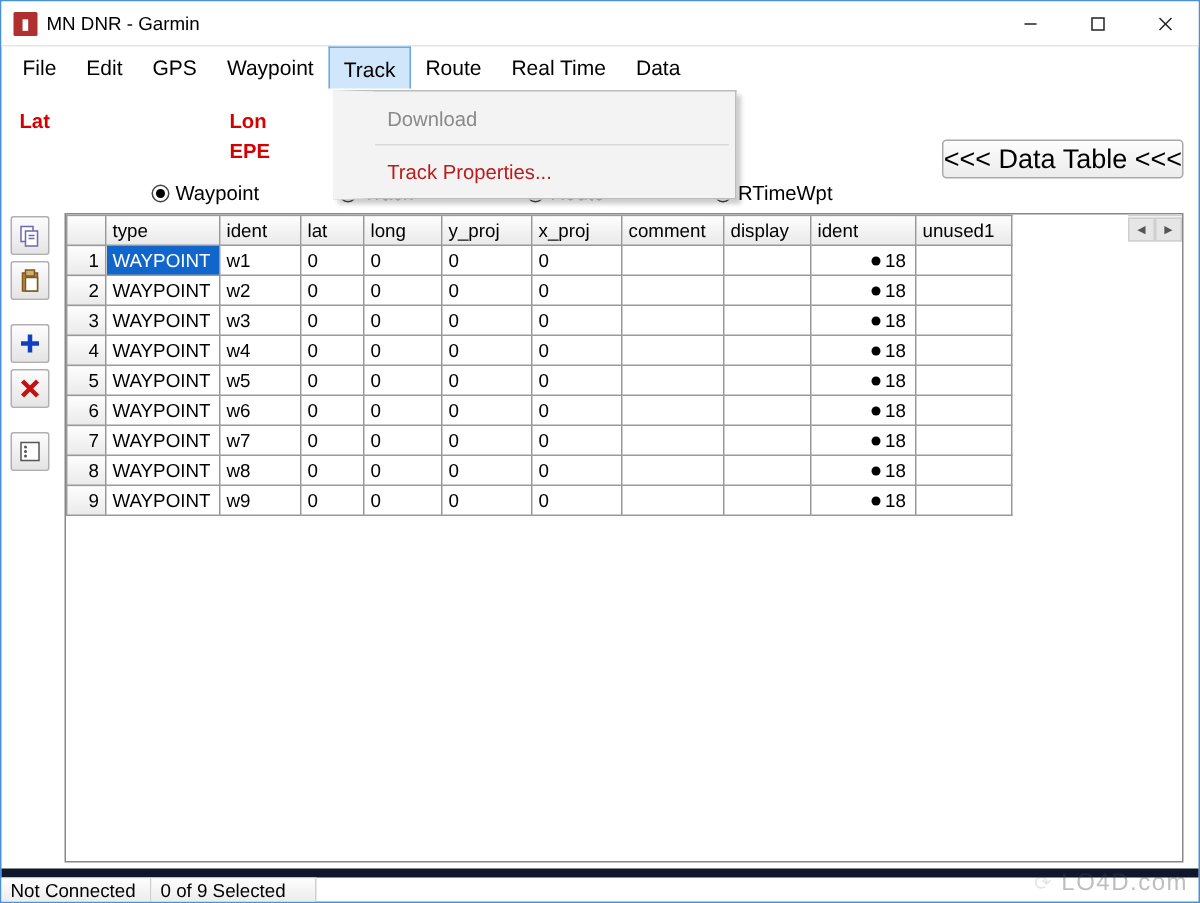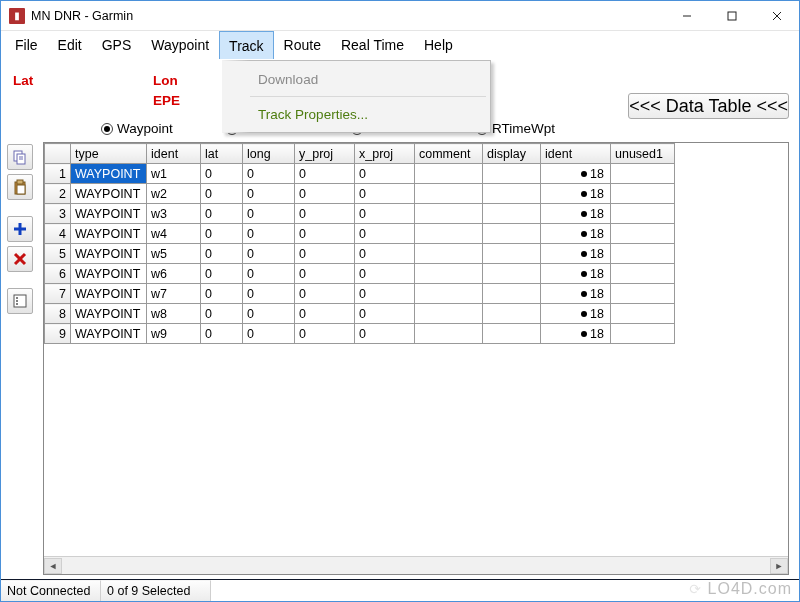--- a/index.html
+++ b/index.html
@@ -95,21 +95,21 @@
     padding: 4px 0;
     z-index: 5000;
     border-left: 28px solid #f3f3f3;
     box-sizing: content-box;
   }
   .dropdown .ditem {
     height: 28px;
     display: flex;
     align-items: center;
     padding: 0 14px 0 8px;
-    color: #4d7c0f;
+    color: #b91c1c;
     font-size: 13.5px;
   }
   .dropdown .ditem.disabled { color: #8a8a8a; }
   .dropdown .dsep {
     height: 1px;
     background: #d8d8d8;
     margin: 3px 4px 3px 0;
   }
   
   .info-row {
@@ -194,21 +194,21 @@
     margin-bottom: 2px;
   }
   .tspacer { height: 10px; }
   
   .grid-wrap {
     flex: 1;
     margin: 2px 10px 4px 6px;
     border: 1px solid #888;
     overflow: hidden;
     display: flex;
-    flex-direction: column;
+    flex-direction: row;
     position: relative;
   }
   .grid-body {
     flex: 1;
     overflow: hidden;
   }
   table.grid {
     border-collapse: collapse;
     font-size: 12.5px;
     table-layout: fixed;
@@ -261,21 +261,21 @@
     color: #555;
   }
   .hscroll .track {
     flex: 1; height: 16px;
     background: #f1f1f1;
     position: relative;
   }
   
   .statusbar {
     height: 22px;
-    border-top: 1px solid #0f172a;
+    border-top: 6px solid #0f172a;
     display: flex;
     font-size: 12.5px;
   }
   .status-cell {
     border-right: 1px solid #cfcfcf;
     border-top: 1px solid #f5f5f5;
     display: flex;
     align-items: center;
     padding: 0 6px;
     background: linear-gradient(#fdfdfd,#ececec);
@@ -341,21 +341,21 @@
         <div class="ditem">Track Properties...</div>
       </div>
     </div>
     <div class="menu-item">
         <span>Route</span>
       </div>
     <div class="menu-item">
         <span>Real Time</span>
       </div>
     <div class="menu-item">
-        <span>Help</span>
+        <span>Data</span>
       </div>
   </div>
 
   <div class="info-row">
     <div class="info-col">
       <div class="info-lbl">Lat</div>
     </div>
     <div class="info-col">
       <div class="info-lbl">Lon</div>
       <div class="info-lbl">EPE</div>

